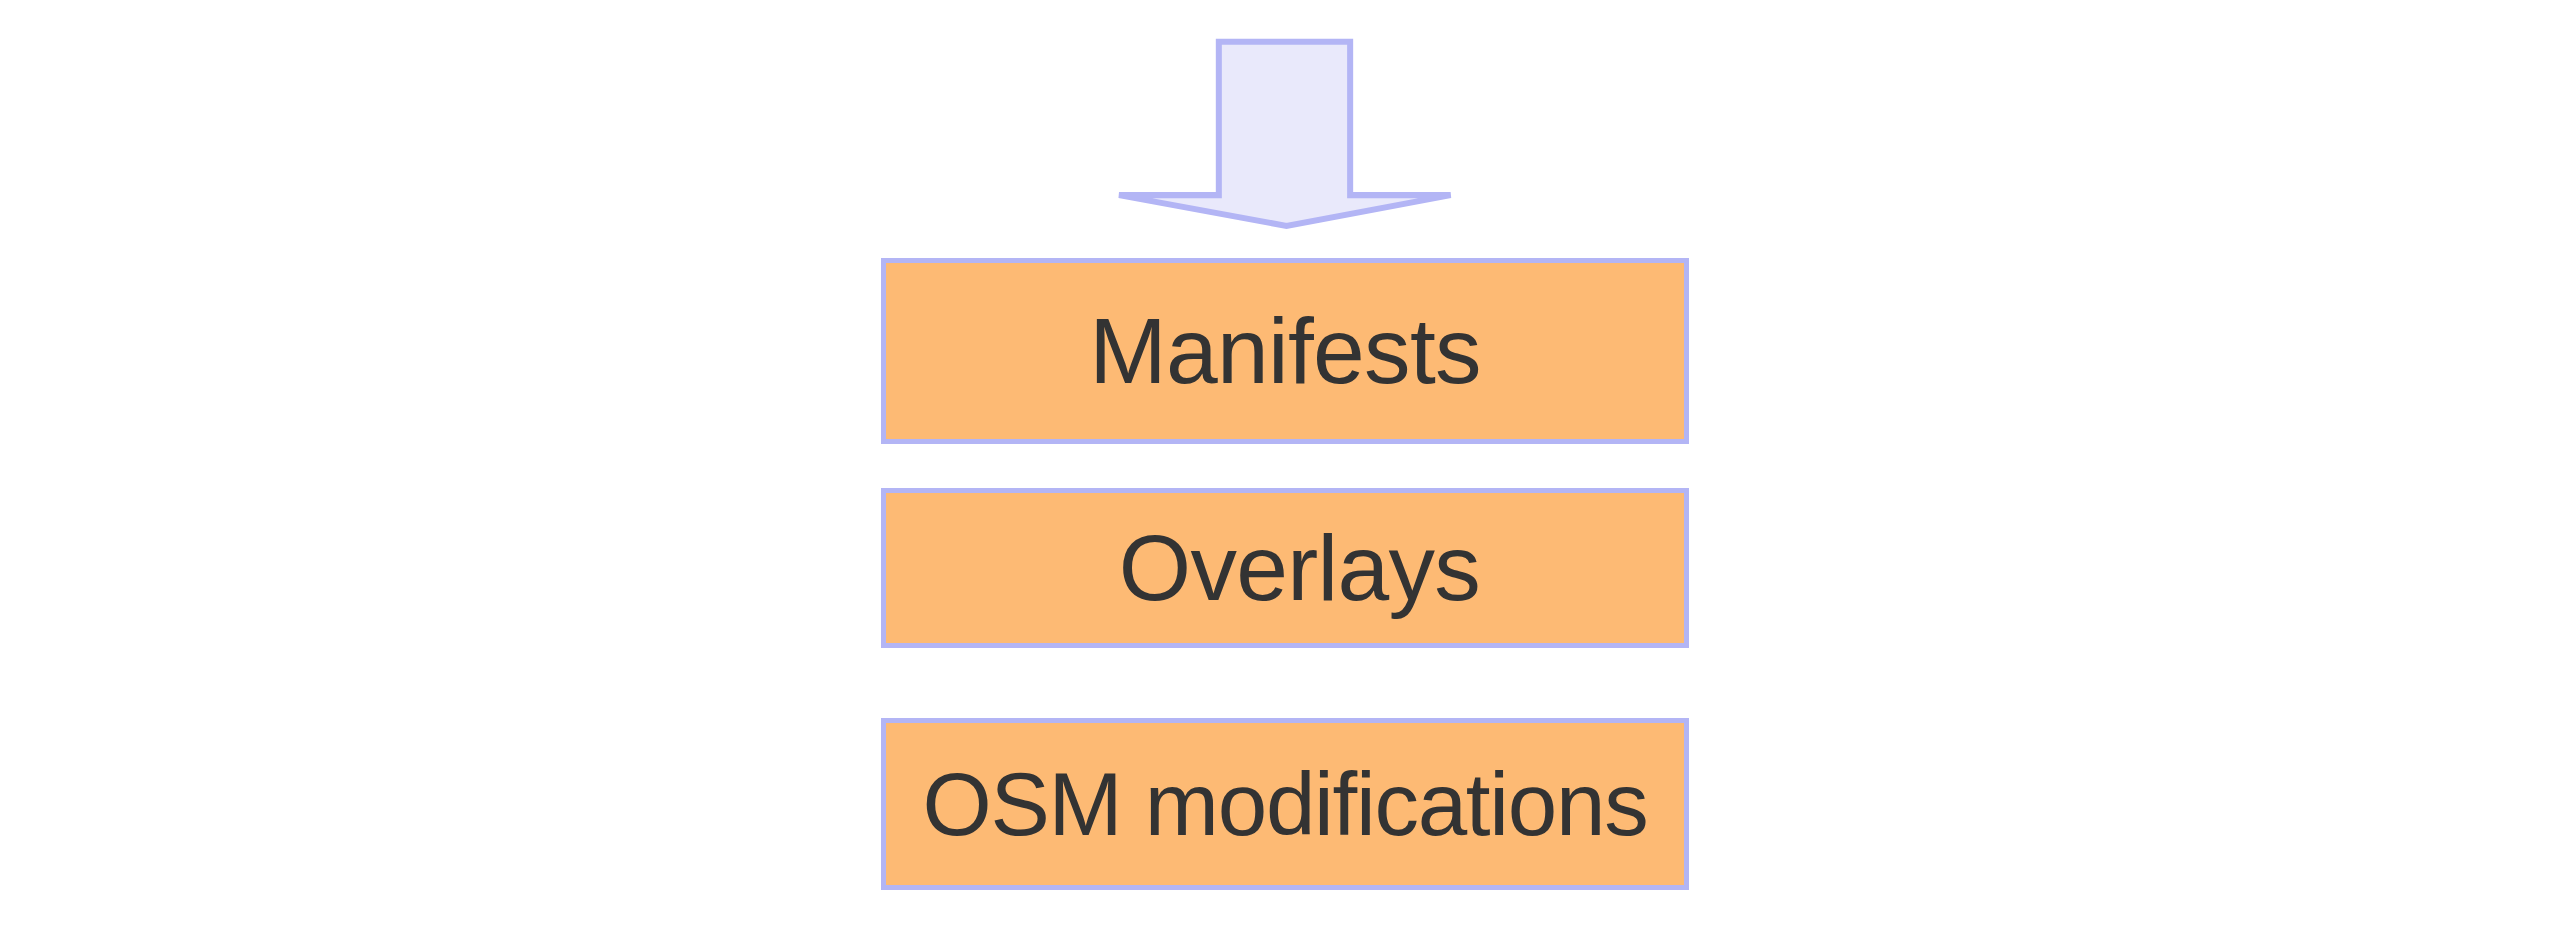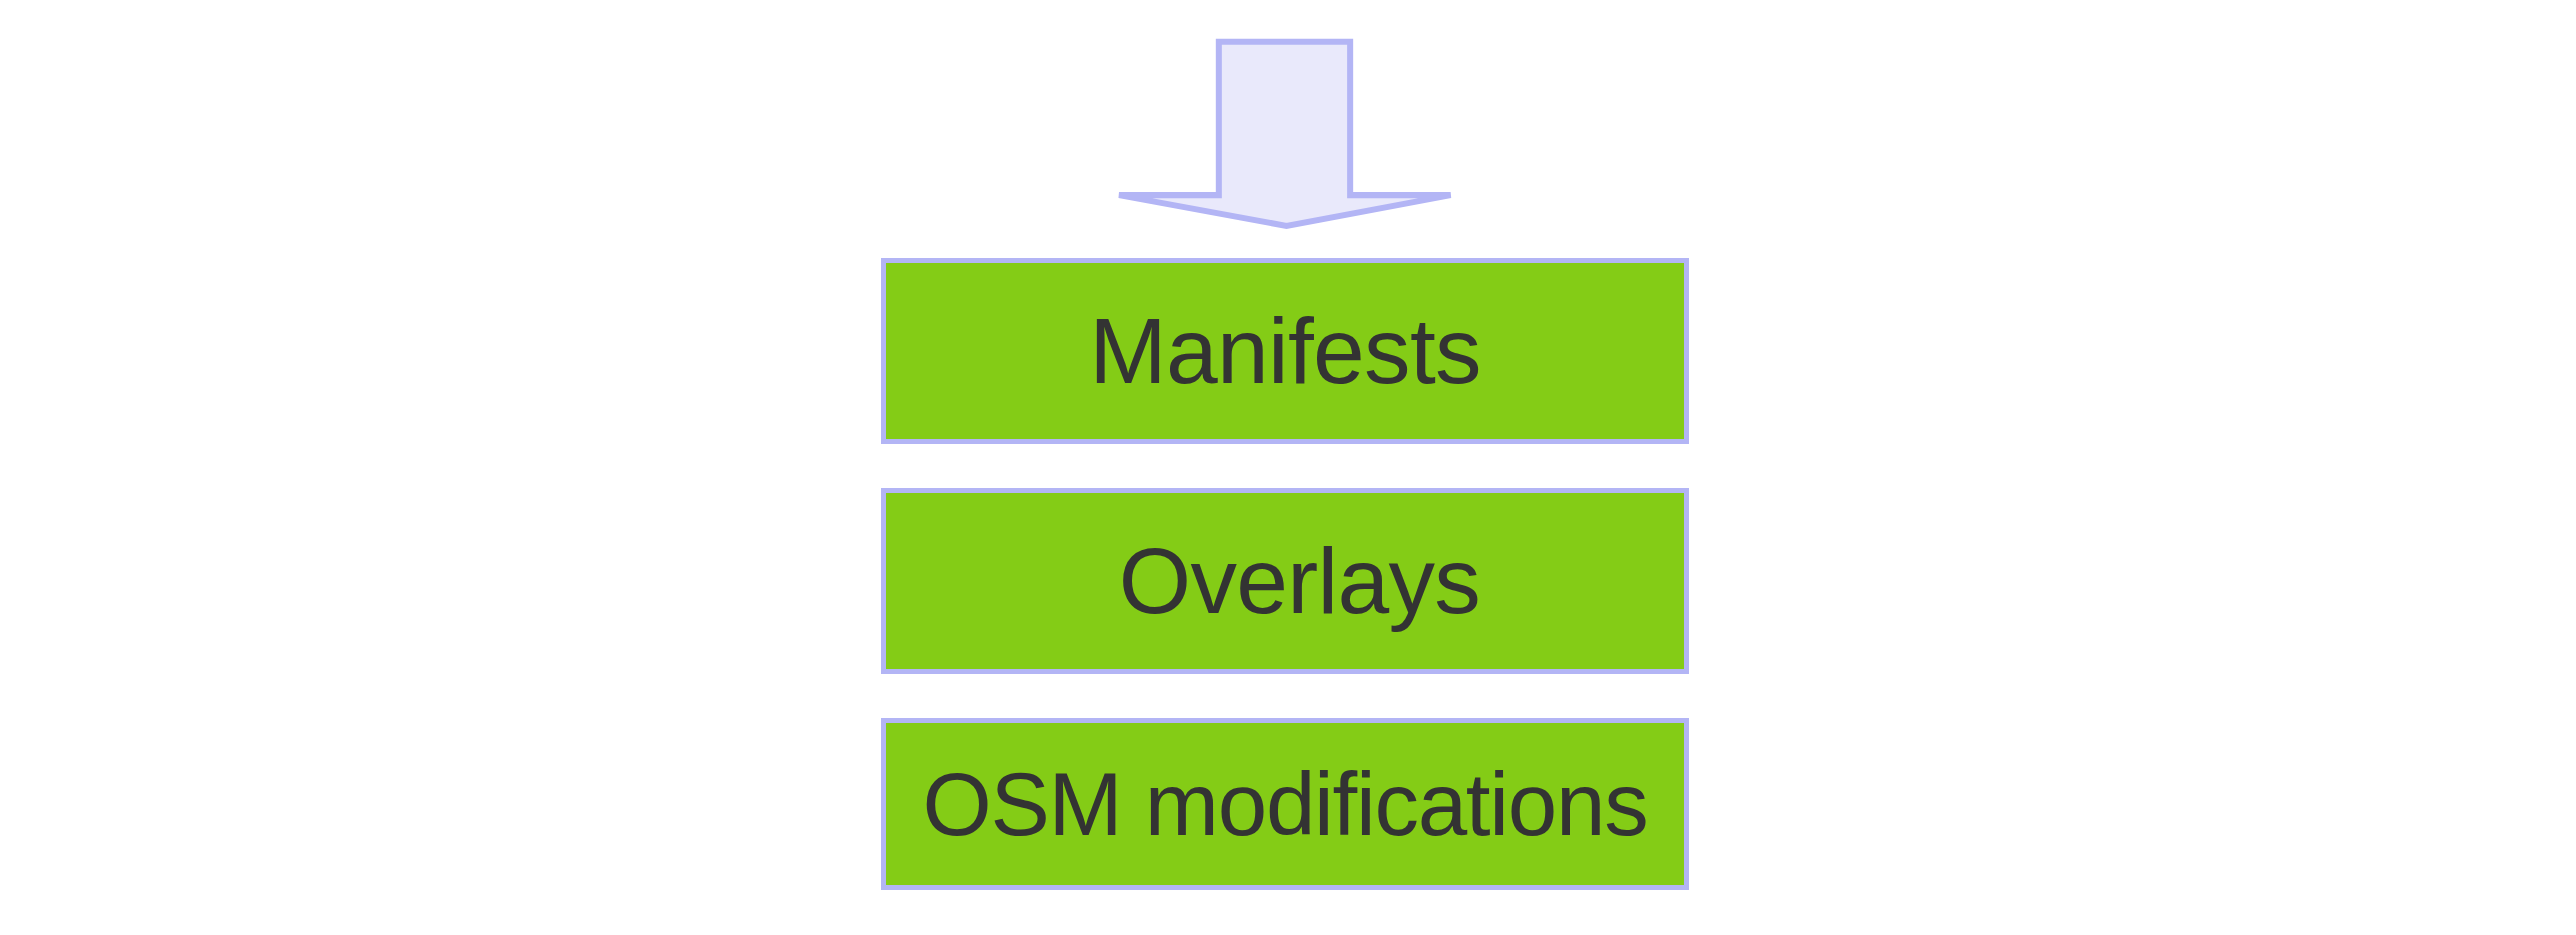--- a/index.html
+++ b/index.html
@@ -36,30 +36,30 @@
     height: 201px;
     overflow: visible;
   }
 
   
   .node-box {
     position: absolute;
     left: 881px;
     width: 808px;
     box-sizing: border-box;
-    background: #84cc16;
+    background: #fdba74;
     border: 5.4px solid #b3b5f5;
     display: flex;
     align-items: center;
     justify-content: center;
     overflow: hidden;
   }
 
   .node-box-1 { top: 258px;  height: 186px; }
-  .node-box-2 { top: 488px;  height: 186px; padding-left: 29px; }
+  .node-box-2 { top: 488px;  height: 160px; padding-left: 29px; }
   .node-box-3 { top: 718px; height: 172px; }
 
   .node-label {
     color: #333333;
     font-family: "Liberation Sans", sans-serif;
     font-size: 93px;
     font-weight: 400;
     line-height: 1;
     letter-spacing: -0.7px;
     white-space: nowrap;

